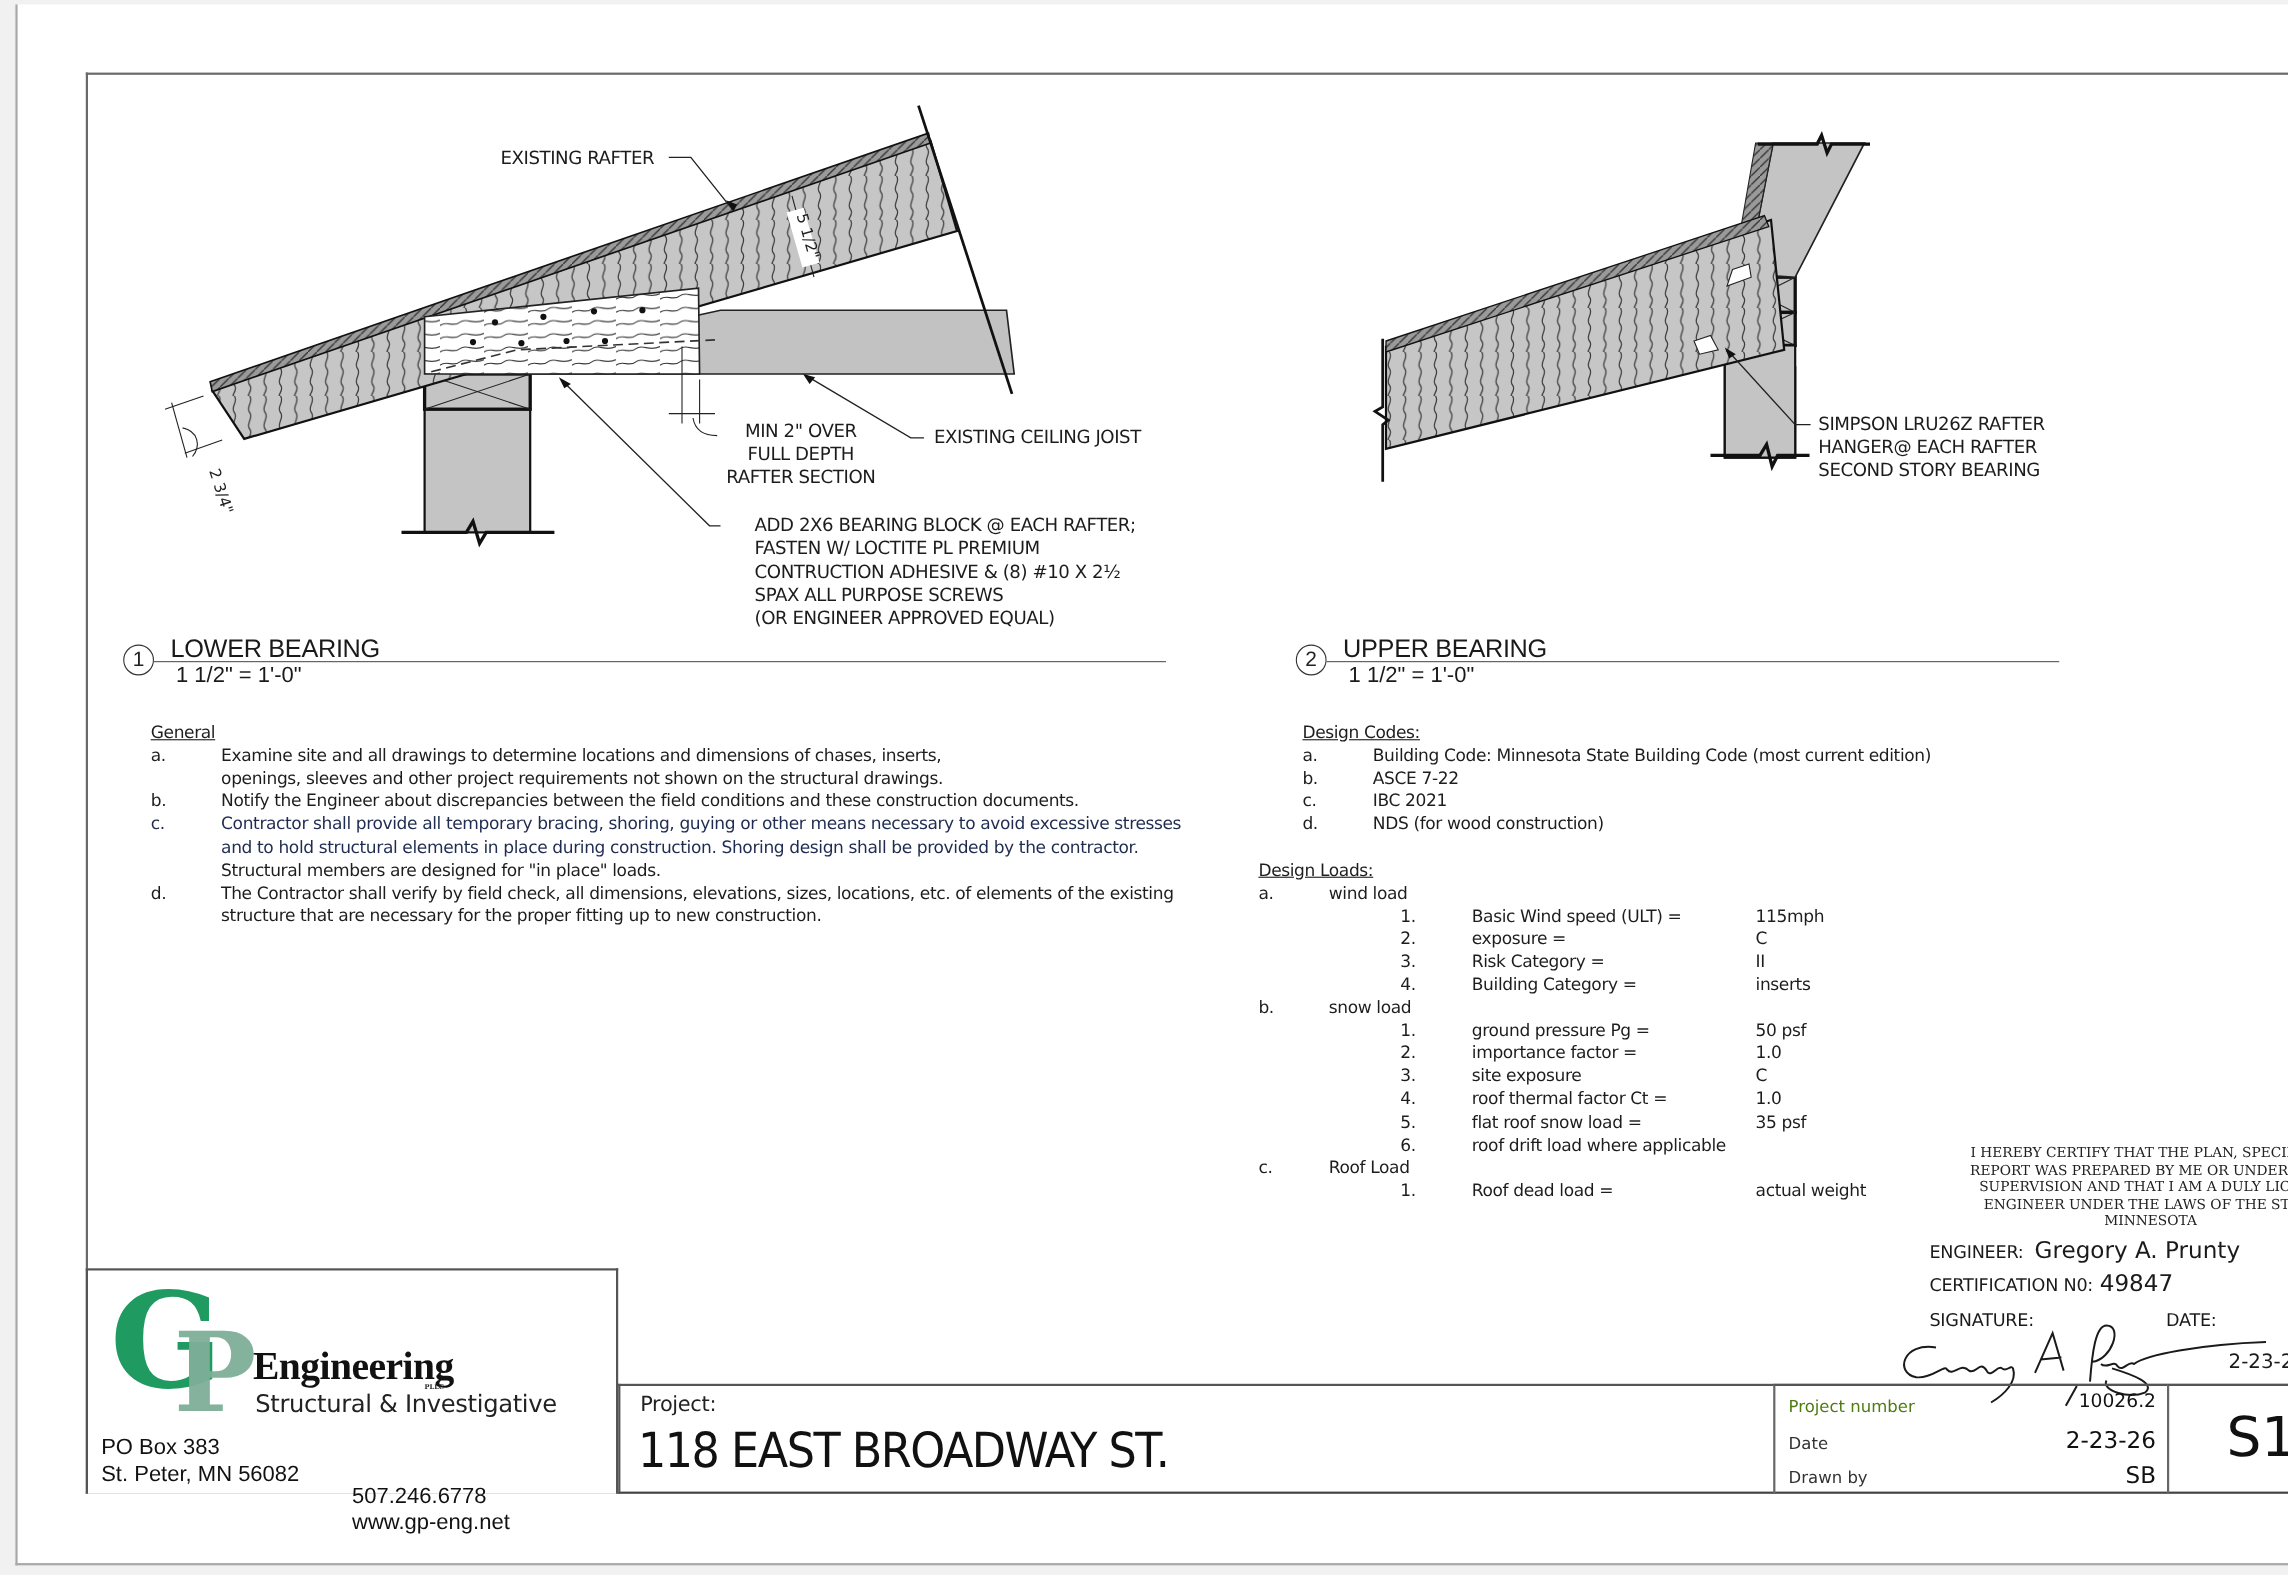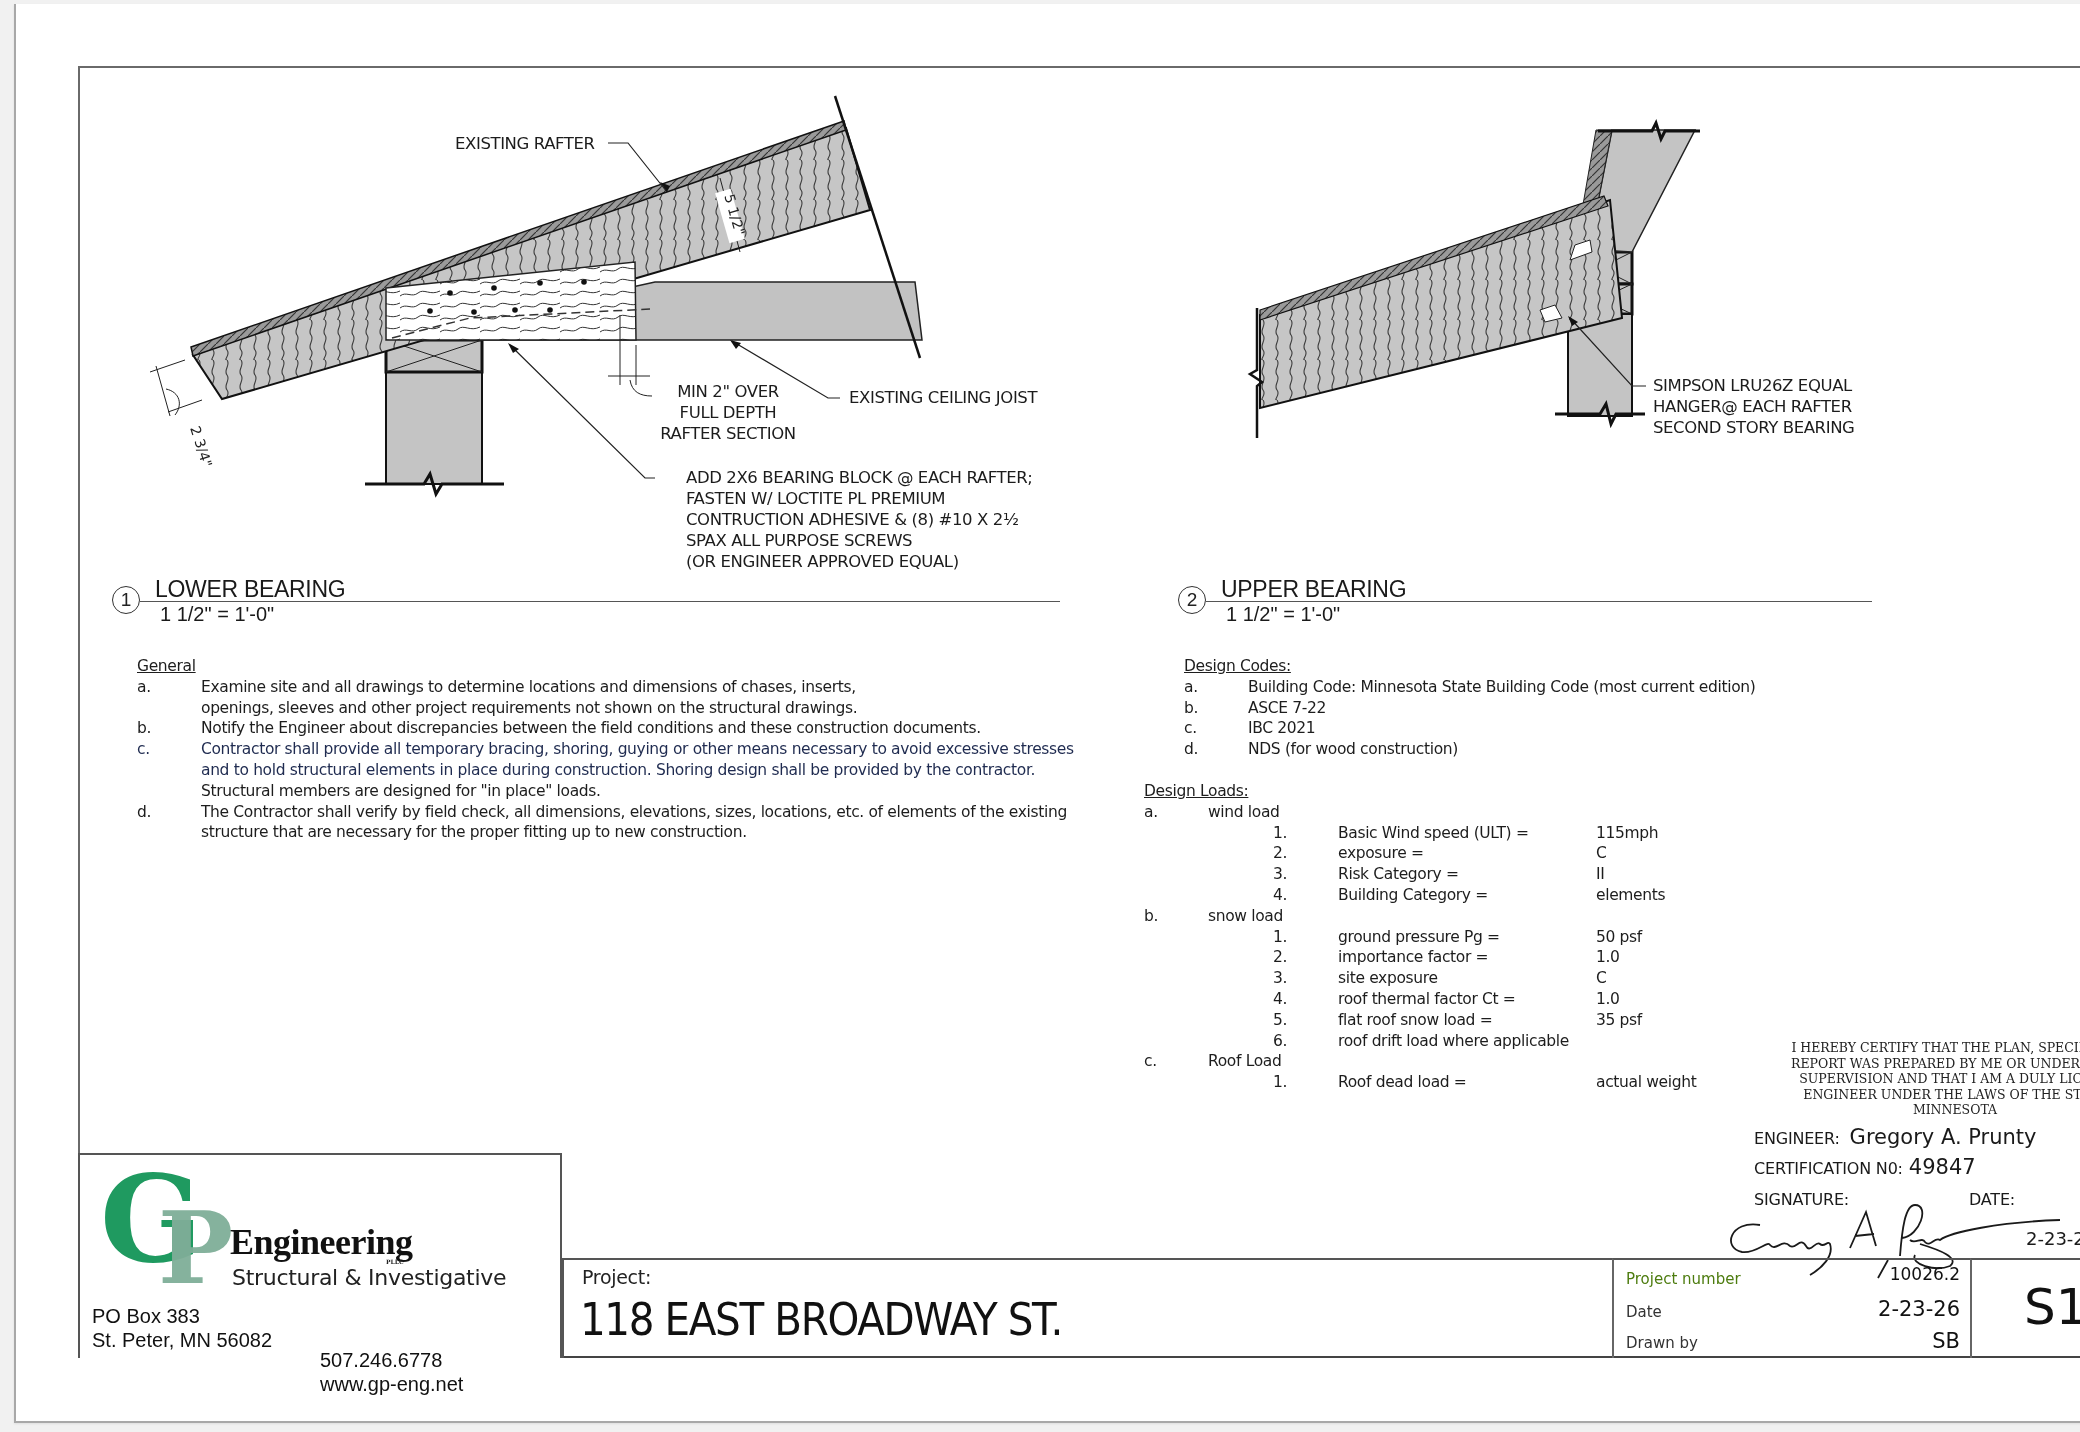--- a/index.html
+++ b/index.html
@@ -182,21 +182,21 @@
 <div class="abs cad cad-upper" style="left:849px;top:387px;">EXISTING CEILING JOIST</div>
 <div class="abs cad cad-upper" style="left:686px;top:467px;">
   <div>ADD 2X6 BEARING BLOCK @ EACH RAFTER;</div>
   <div>FASTEN W/ LOCTITE PL PREMIUM</div>
   <div>CONTRUCTION ADHESIVE &amp; (8) #10 X 2½</div>
   <div>SPAX ALL PURPOSE SCREWS</div>
   <div>(OR ENGINEER APPROVED EQUAL)</div>
 </div>
 
 <div class="abs cad cad-upper" style="left:1653px;top:375px;">
-  <div>SIMPSON LRU26Z EQUAL</div>
+  <div>SIMPSON LRU26Z RAFTER</div>
   <div>HANGER@ EACH RAFTER</div>
   <div>SECOND STORY BEARING</div>
 </div>
 
 <div class="detail-title" style="left:112px;top:576px;">
   <div class="num-circle" style="left:0;top:10px;">1</div>
   <div class="name" style="left:43px;top:0;">LOWER BEARING</div>
   <div class="rule" style="left:28px;top:25px;width:920px;"></div>
   <div class="scale" style="left:48px;top:27px;">1 1/2" = 1'-0"</div>
 </div>
@@ -277,21 +277,21 @@
       <span class="value" style="left:452px">C</span>
     </div>
   <div class="row">
       <span class="num" style="left:113px">3.</span>
       <span class="label" style="left:194px">Risk Category =</span>
       <span class="value" style="left:452px">II</span>
     </div>
   <div class="row">
       <span class="num" style="left:113px">4.</span>
       <span class="label" style="left:194px">Building Category =</span>
-      <span class="value" style="left:452px">elements</span>
+      <span class="value" style="left:452px">inserts</span>
     </div>
 
   <div class="row">
       <span class="letter">b.</span>
       <span class="text">snow load</span>
     </div>
   <div class="row">
       <span class="num" style="left:113px">1.</span>
       <span class="label" style="left:194px">ground pressure Pg =</span>
       <span class="value" style="left:452px">50 psf</span>

